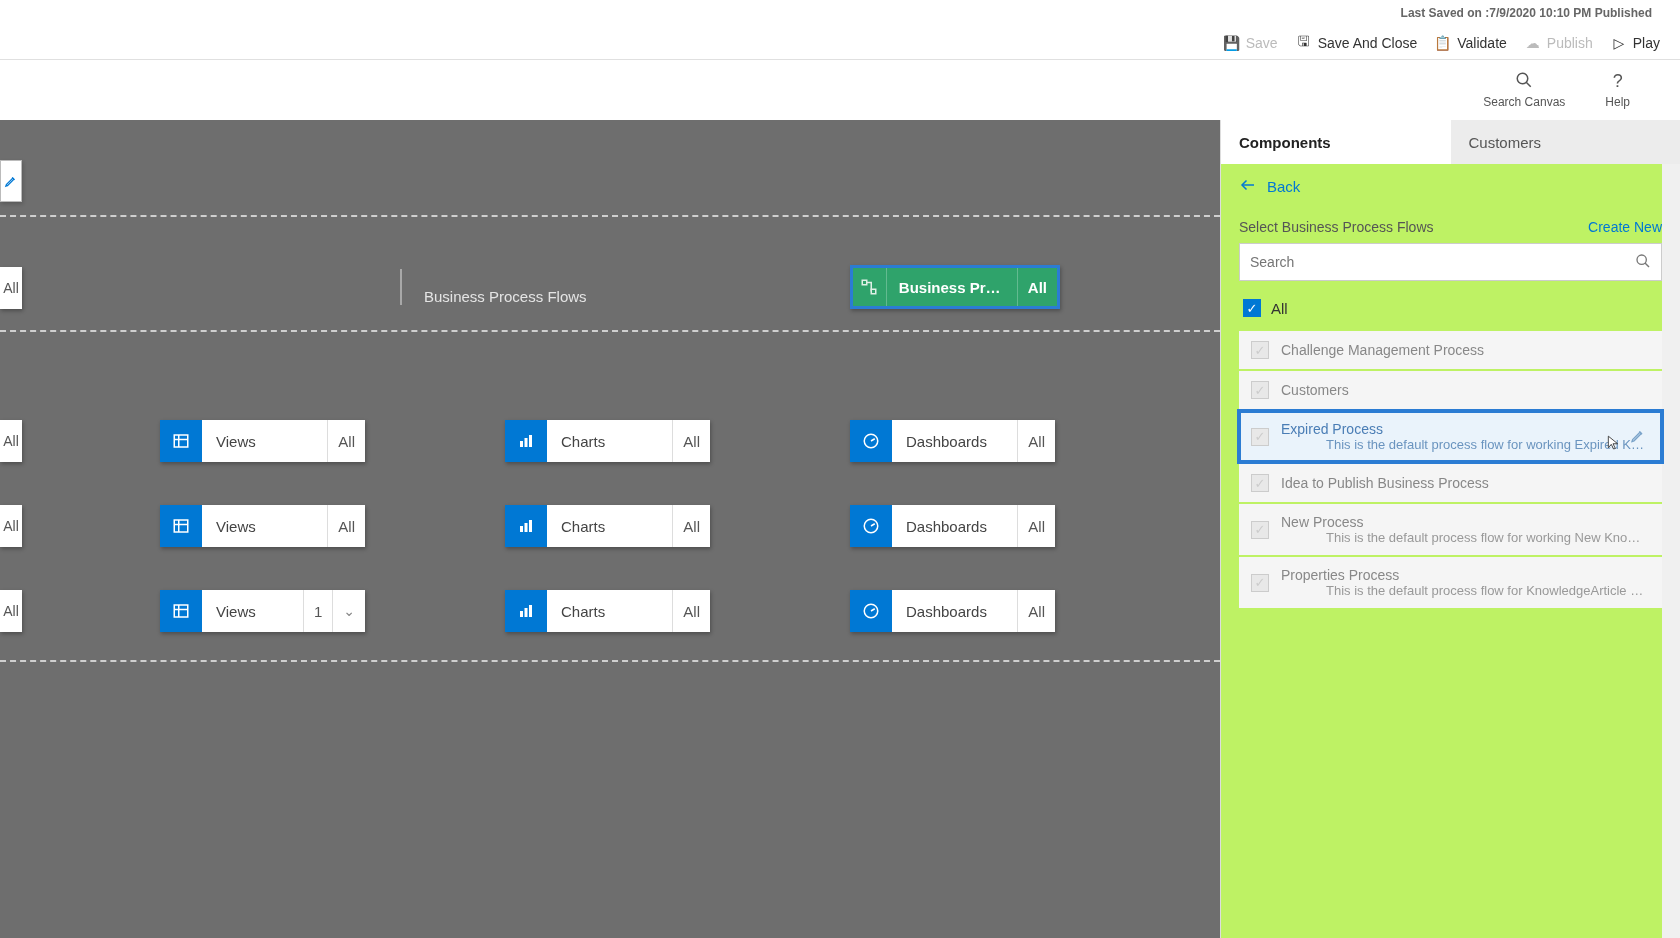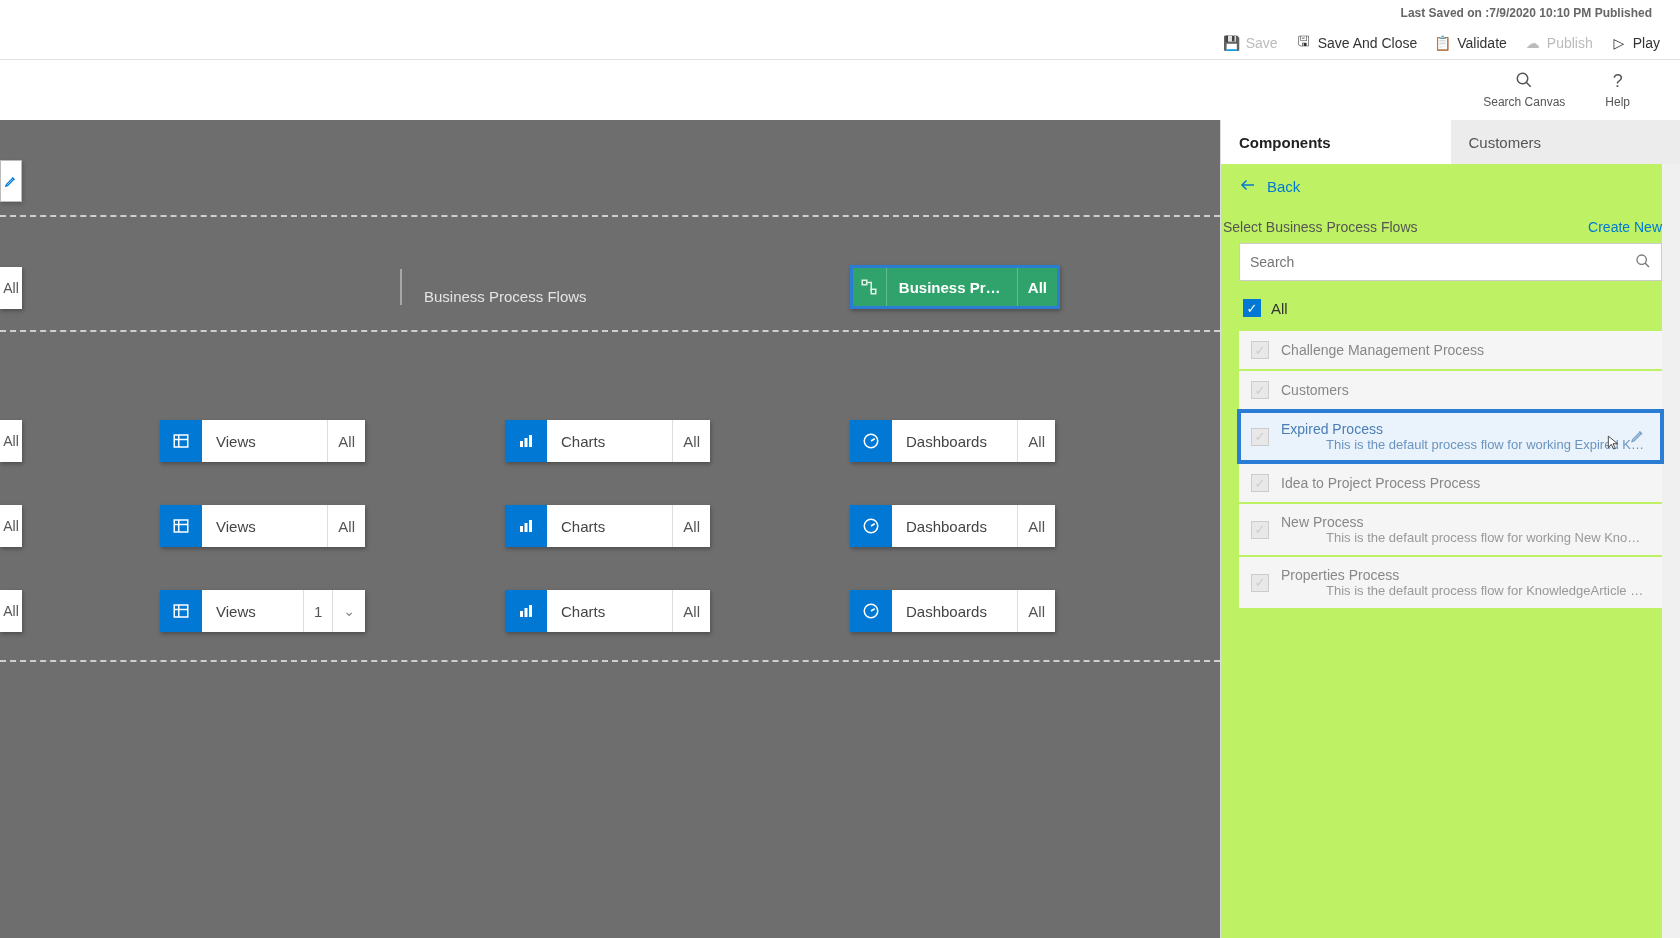--- a/index.html
+++ b/index.html
@@ -118,21 +118,21 @@
     gap: 10px;
     padding: 12px 18px;
     color: #0078d4;
     cursor: pointer;
     font-size: 15px;
   }
   .section-header {
     display: flex;
     justify-content: space-between;
     align-items: center;
-    padding: 10px 18px 8px 2px;
+    padding: 10px 18px 8px 18px;
   }
   .section-title { color: #555; font-size: 14px; }
   .create-new { color: #0078d4; cursor: pointer; font-size: 14px; }
   .search-box {
     margin: 0 18px 10px 18px;
     border: 1px solid #ccc;
     height: 38px;
     display: flex;
     align-items: center;
     padding: 0 10px;
@@ -580,21 +580,21 @@
           </span>
           <span class="cursor-arrow">
             <svg width="14" height="18" viewBox="0 0 24 24" fill="#fff" stroke="#333" stroke-width="1.5">
                 <path d="M4 2l0 20 5-6 4 8 3-1-4-8 8 0z"></path>
               </svg>
           </span>
         </div>
         <div class="flow-item">
           <span class="checkbox grey">✓</span>
           <div class="flow-text">
-            <div class="flow-title">Idea to Project Process Process</div>
+            <div class="flow-title">Idea to Publish Business Process</div>
           </div>
         </div>
         <div class="flow-item">
           <span class="checkbox grey">✓</span>
           <div class="flow-text">
             <div class="flow-title">New Process</div>
             <div class="flow-desc">This is the default process flow for working New Kno…</div>
           </div>
         </div>
         <div class="flow-item">

